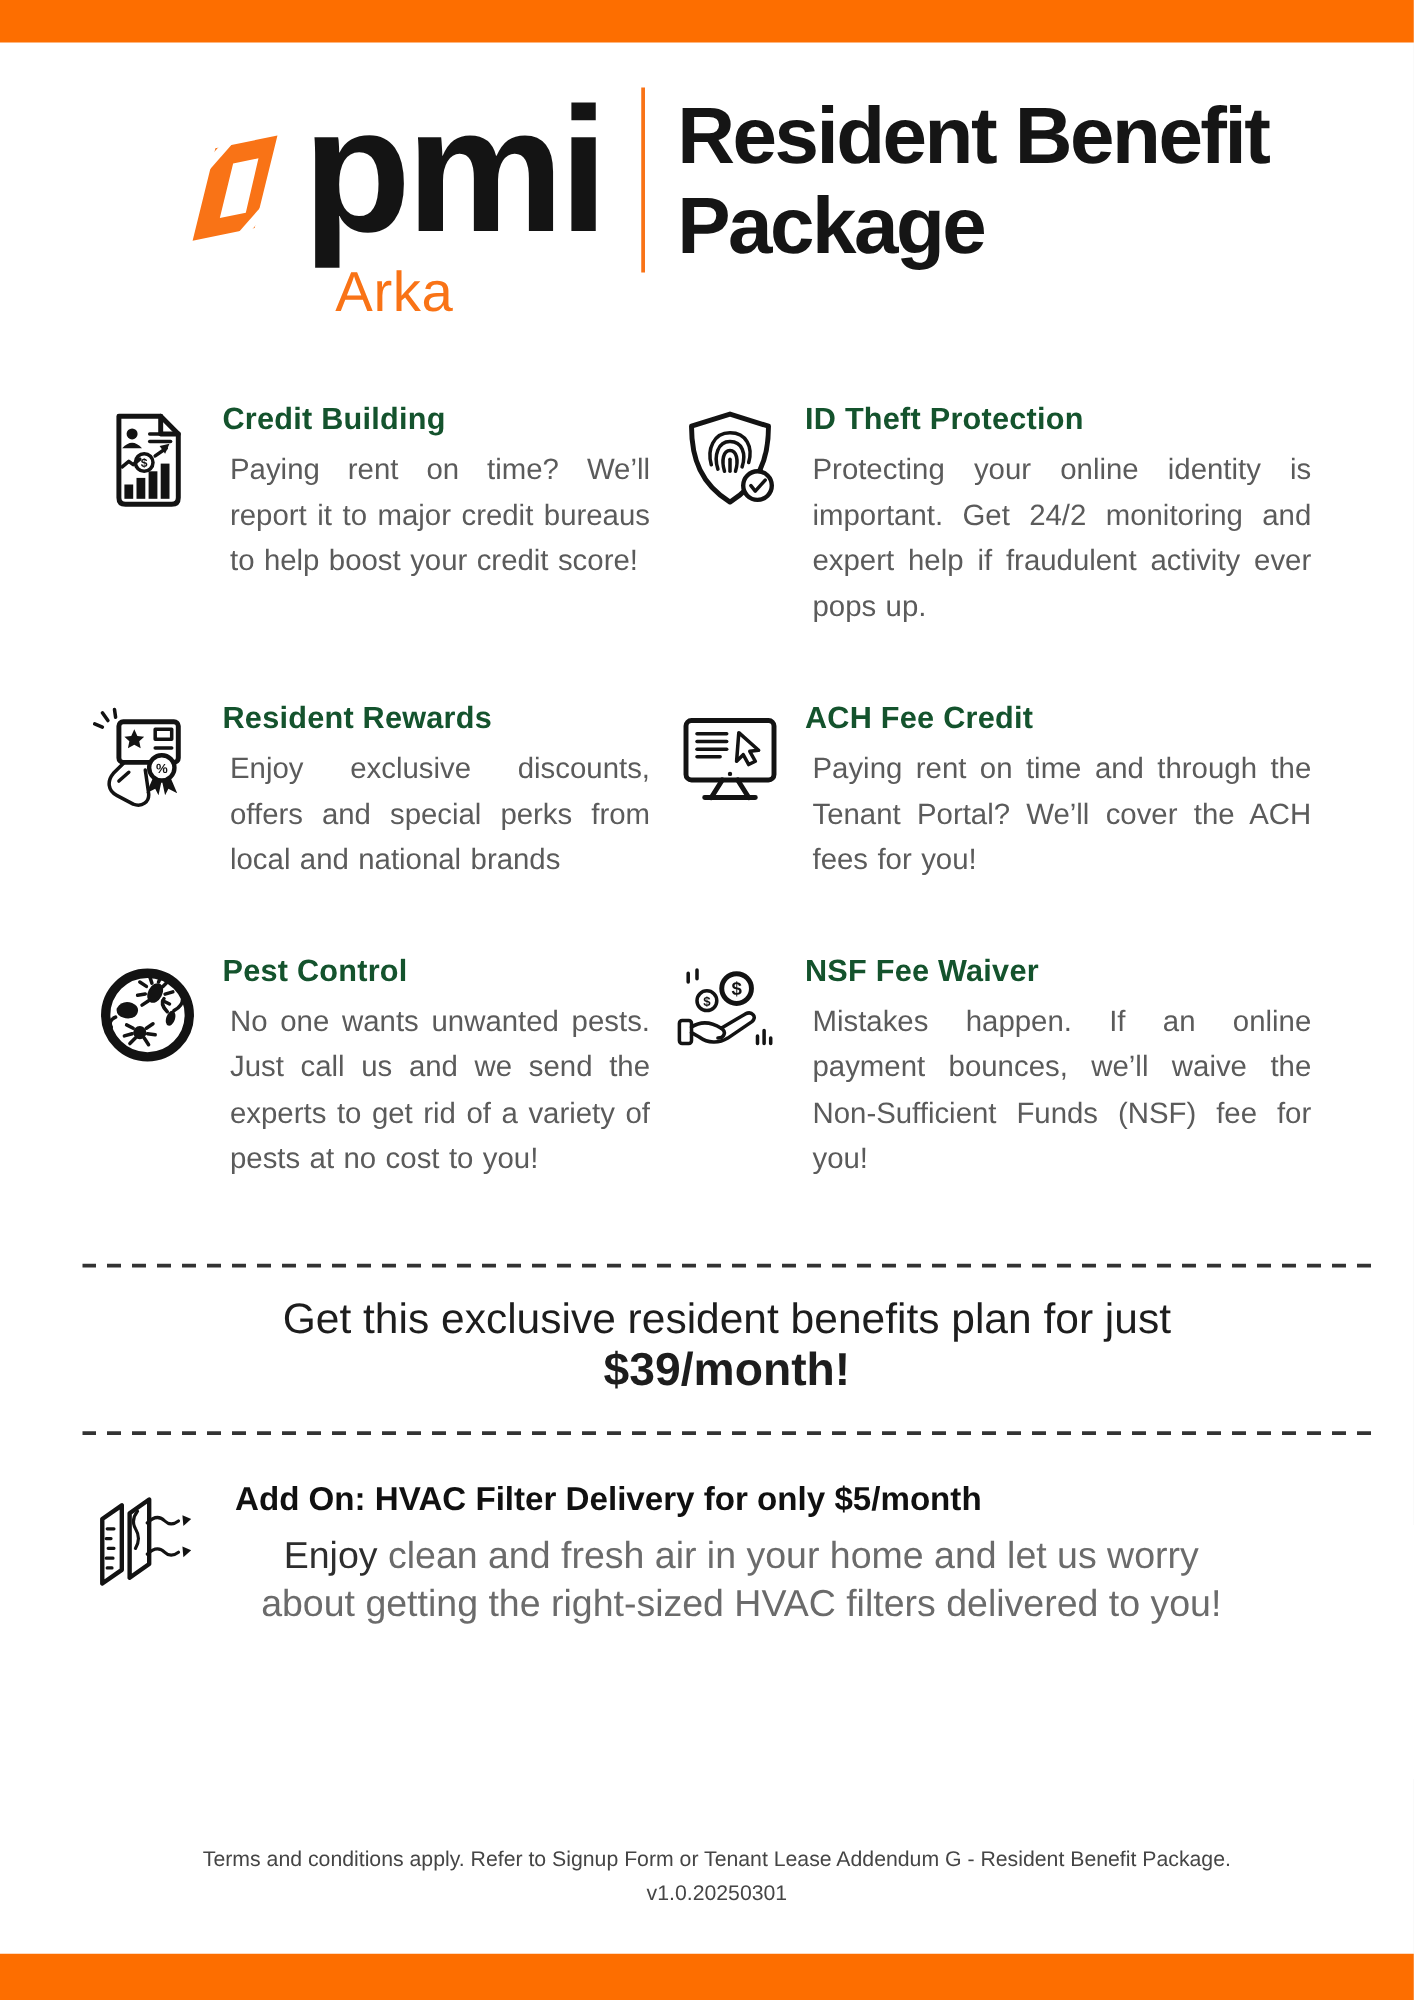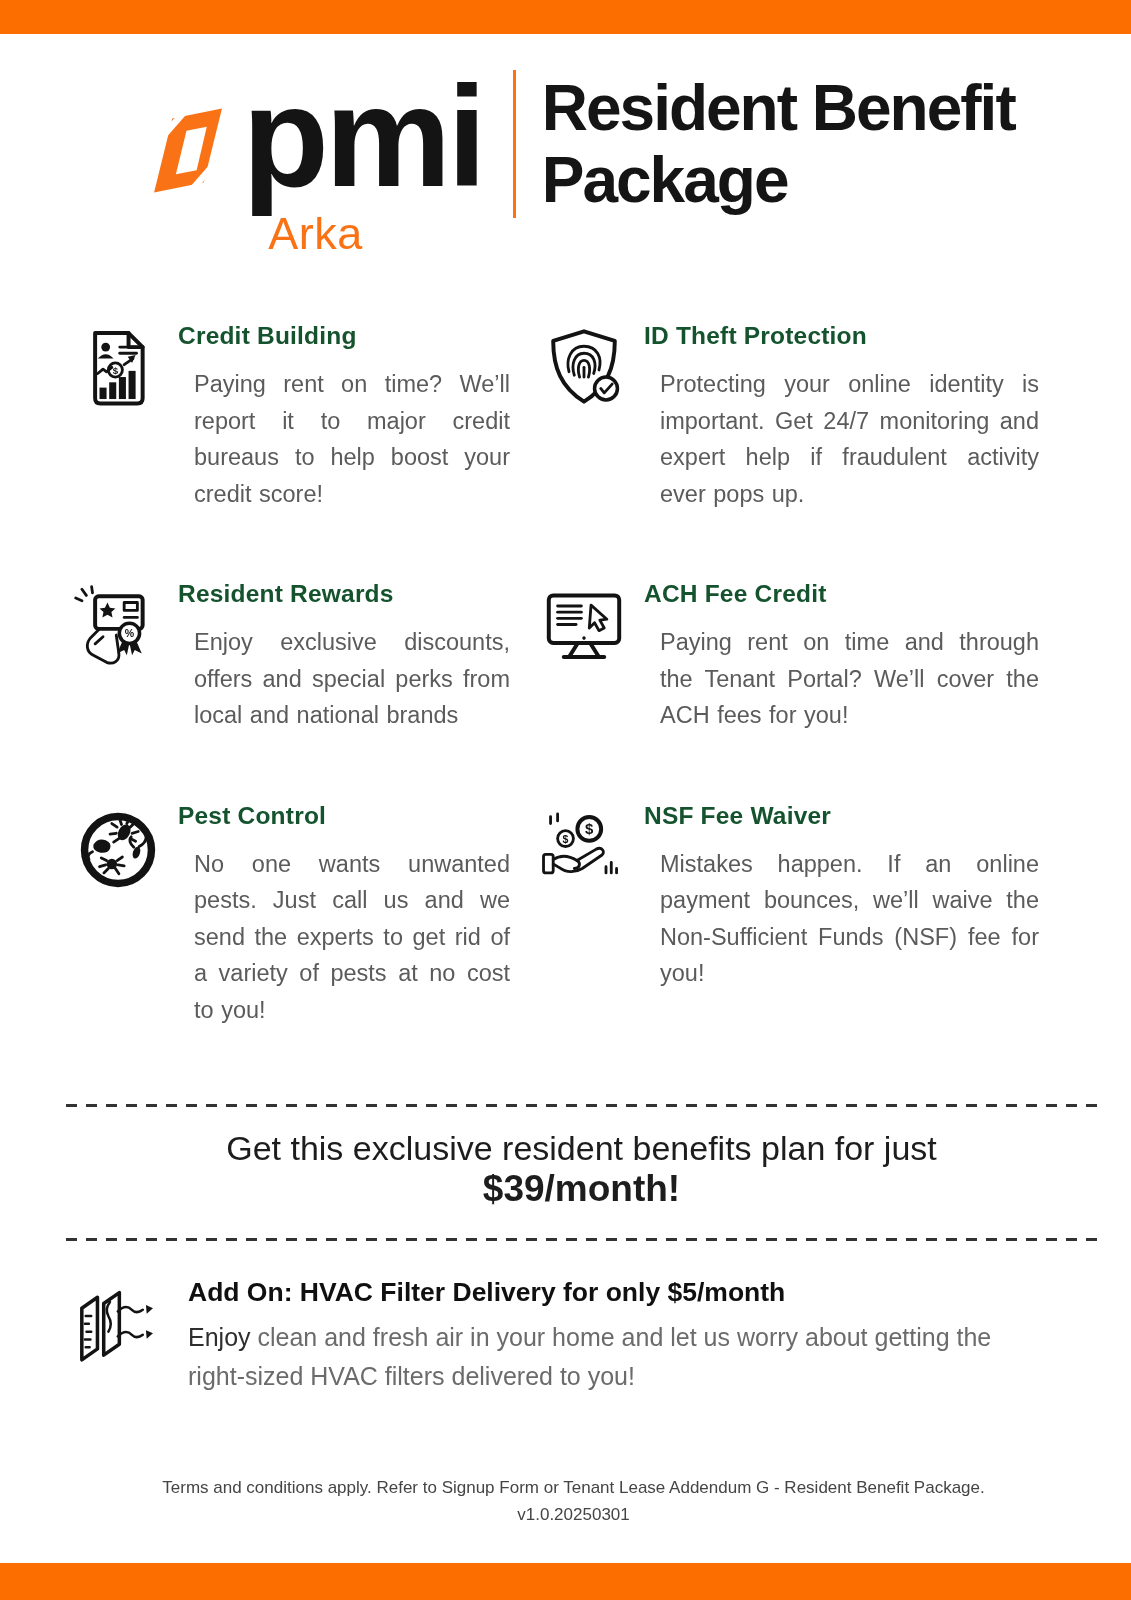--- a/index.html
+++ b/index.html
@@ -28,41 +28,41 @@
 
   
   .benefits{
     display:grid;grid-template-columns:452px 1fr;column-gap:14px;row-gap:52px;
     padding:0 92px 0 58px;margin-top:62px;
   }
   .benefit{display:flex;align-items:flex-start;}
   .benefit .bicon{width:88px;height:96px;flex:none;margin-right:16px;}
   .benefit .bicon svg{width:100%;height:100%;}
   .benefit h3{font-size:24.5px;font-weight:700;color:#14532d;margin:0 0 7px 0;letter-spacing:0.2px;}
-  .benefit p{font-size:23.5px;line-height:36.5px;color:#5b5b5b;margin:16px;text-align:justify;word-spacing:1px;}
+  .benefit p{font-size:23.5px;line-height:36.5px;color:#5b5b5b;margin:6px;text-align:justify;word-spacing:1px;}
 
   .icn{stroke:#131313;fill:none;stroke-width:4.5;stroke-linecap:round;stroke-linejoin:round;}
   .icn-thin{stroke:#131313;fill:none;stroke-width:3.2;stroke-linecap:round;stroke-linejoin:round;}
   .ifill{fill:#131313;stroke:none;}
   .icoin-txt{font-family:"Liberation Sans",sans-serif;font-weight:bold;fill:#131313;}
 
   
   .dashes{height:3px;margin:60px 50px 0 50px;
     background:repeating-linear-gradient(90deg,#333 0 11px,transparent 11px 20px);}
   .pricing{text-align:center;margin-top:22px;color:#1d1d1d;}
   .pricing .l1{font-size:34px;font-weight:400;}
   .pricing .l2{font-size:37px;font-weight:700;}
   .dashes.second{margin-top:28px;}
 
   
   .addon{display:flex;align-items:flex-start;padding:34px 60px 0 58px;}
   .addon .bicon{width:86px;height:96px;flex:none;margin-right:28px;margin-top:4px;}
   .addon .bicon svg{width:100%;height:100%;}
   .addon h3{font-size:26.5px;font-weight:700;color:#101010;margin:2px 0 10px 0;}
-  .addon p{font-size:25px;line-height:39px;color:#6b6b6b;margin:0;max-width:810px;}
+  .addon p{font-size:30px;line-height:39px;color:#6b6b6b;margin:0;max-width:810px;text-align:center;}
   .addon .lead{color:#2e2e2e;}
 
   
   .footer{position:absolute;left:0;right:0;bottom:72px;text-align:center;
     font-size:17px;line-height:27px;color:#454545;}
 </style>
 </head>
 <body>
 
 <div class="page">
@@ -125,21 +125,21 @@
           <path class="icn-thin" d="M33,52 C29,38 35,23 50,23 C65,23 71,36 67,50"></path>
           <path class="icn-thin" d="M39,56 C35,44 39,31 50,31 C61,31 65,42 61,54"></path>
           <path class="icn-thin" d="M45,58 C42,48 44,39 50,39 C56,39 58,48 55,58"></path>
           <path class="icn-thin" d="M50,47 v11"></path>
           <circle cx="75" cy="71" r="13" fill="#ffffff" stroke="#131313" stroke-width="4"></circle>
           <path class="icn-thin" d="M69,71 l4,5 9,-10"></path>
         </svg>
       </span>
       <div>
         <h3>ID Theft Protection</h3>
-        <p>Protecting your online identity is important. Get 24/7 monitoring and expert help if fraudulent activity ever pops up.</p>
+        <p>Protecting your online identity is important. Get 24/2 monitoring and expert help if fraudulent activity ever pops up.</p>
       </div>
     </div>
 
     <div class="benefit">
       <span class="bicon">
         <svg viewBox="0 0 100 100">
           <path class="icn-thin" d="M14,13 l-5,-7 M21,10 l-1,-7 M9,19 l-7,-3"></path>
           <rect class="icn" x="24" y="14" width="54" height="37" rx="4"></rect>
           <polygon class="ifill" points="38,21 40.8,27.1 47,27.7 42.5,31.9 43.8,38.1 38,34.9 32.2,38.1 33.5,31.9 29,27.7 35.2,27.1"></polygon>
           <rect class="icn-thin" x="57" y="21" width="15" height="9"></rect>

